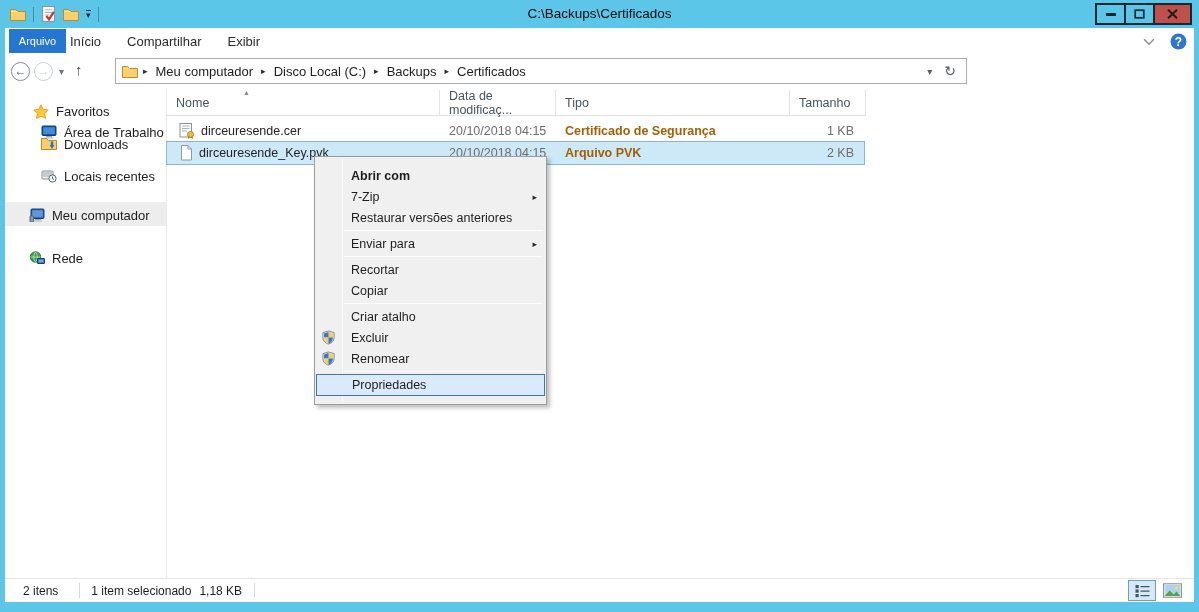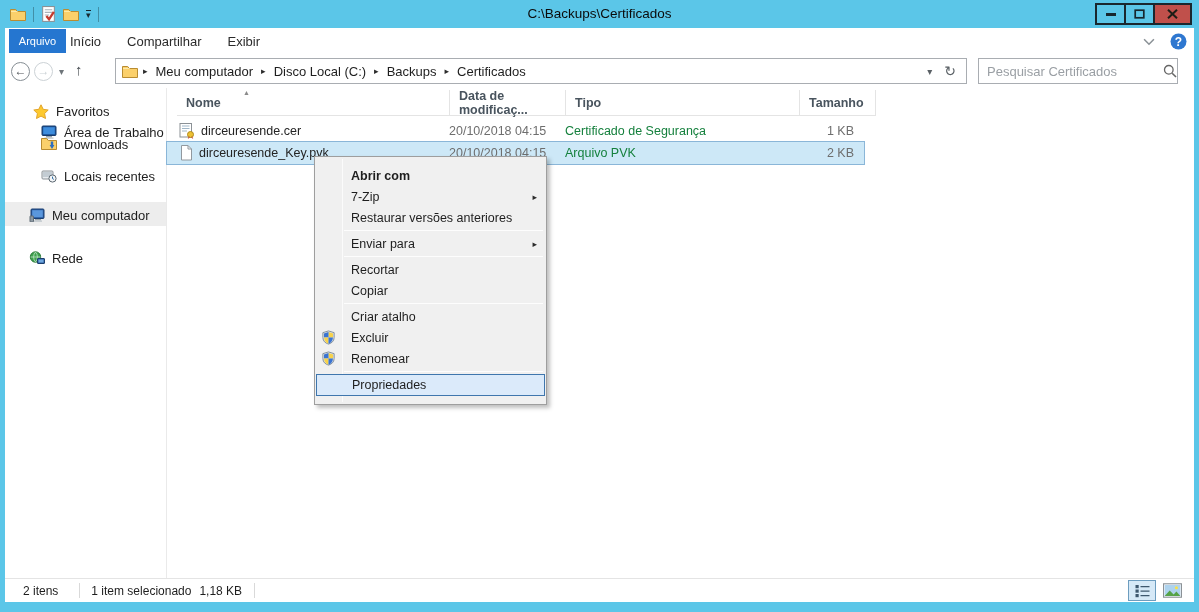--- a/index.html
+++ b/index.html
@@ -45,28 +45,28 @@
   .search input { flex:1; border:none; outline:none; background:transparent; font-family:"Liberation Sans",sans-serif; font-size:13px; padding-left:8px; color:#555; }
   .search input::placeholder { color:#9a9fa4; opacity:1; }
   .search .mag { padding-right:8px; display:flex; }
 
   
   .v-divider { left:166px; top:88px; width:1px; height:490px; background:#eaeaea; }
   .side-hl { left:5px; top:202px; width:161px; height:24px; background:#ededed; }
   .side-item { position:absolute; display:flex; align-items:center; gap:7px; font-size:13px; color:#1e1e1e; height:20px; white-space:nowrap; }
 
   
-  .list-header { left:177px; top:90px; height:26px; display:flex;font-weight:bold; }
+  .list-header { left:167px; top:90px; height:26px; display:flex; }
   .hcell { border-right:1px solid #e4e4e4; border-bottom:1px solid #e4e4e4; display:flex; align-items:center; padding-left:9px; font-size:12.5px; color:#49545e; }
   .sort-arrow { left:243px; top:89px; font-size:7px; color:#8a8a8a; }
   .frow { position:absolute; left:167px; height:22px; display:flex; align-items:center; font-size:12.5px; width:697px; }
   .frow.selected { background:#cde8f7; outline:1px solid #8ab6d8; z-index:1; }
   .cell-name { width:273px; padding-left:12px; display:flex; align-items:center; gap:6px; color:#242424; overflow:hidden; white-space:nowrap; }
   .cell-date { width:116px; padding-left:9px; color:#6e6e6e; }
-  .cell-type { width:234px; padding-left:9px; color:#15803d; }
+  .cell-type { width:234px; padding-left:9px; color:#a16207;font-weight:bold; }
   .cell-size { width:74px; text-align:right; padding-right:10px; color:#6e6e6e; }
 
   
   .ctx { left:314px; top:156px; width:233px; background:#f0f0f0; border:1px solid #9e9e9e; box-shadow:3px 3px 4px rgba(0,0,0,.25); padding:8px 0; z-index:10; }
   .ctx-gutter { position:absolute; left:27px; top:2px; bottom:2px; width:1px; background:#e0e0e0; border-right:1px solid #fbfbfb; }
   .ctx-item { position:relative; height:21px; display:flex; align-items:center; padding-left:36px; padding-right:9px; font-size:12.5px; color:#1e1e1e; }
   .ctx-item.bold { font-weight:bold; }
   .ctx-item .sub-arrow { margin-left:auto; font-size:9px; color:#2b2b2b; }
   .ctx-item .shield { position:absolute; left:6px; top:3px; }
   .ctx-sep { height:1px; background:#e0e0e0; border-bottom:1px solid #fdfdfd; margin:2px 3px 2px 29px; }
@@ -167,29 +167,20 @@
     <span class="crumb-sep">▸</span>
     <span class="crumb">Backups</span>
     <span class="crumb-sep">▸</span>
     <span class="crumb">Certificados</span>
     <span class="addr-right">
       <span style="font-size:10px;">▾</span>
       <span style="font-size:14px;">↻</span>
     </span>
   </div>
 
-  <div class="search">
-    <input type="text" placeholder="Pesquisar Certificados" style="">
-    <span class="mag">
-      <svg width="14" height="14" viewBox="0 0 14 14">
-          <circle cx="5.8" cy="5.8" r="4.3" fill="none" stroke="#666" stroke-width="1.3"></circle>
-          <path d="M9.2 9.2l3.8 3.8" stroke="#666" stroke-width="1.6"></path>
-        </svg>
-    </span>
-  </div>
 </div>
 
 <div class="abs v-divider"></div>
 <div class="abs side-hl"></div>
 
 <div class="side-item" style="left:33px; top:101px;">
   <span style="display:flex">
     <svg width="16" height="15" viewBox="0 0 16 15">
         <path d="M8 .8l2.2 4.5 5 .7-3.6 3.5.9 5-4.5-2.4-4.5 2.4.9-5L.8 6l5-.7z" fill="#fdc92f" stroke="#e2a42b"></path>
       </svg>

